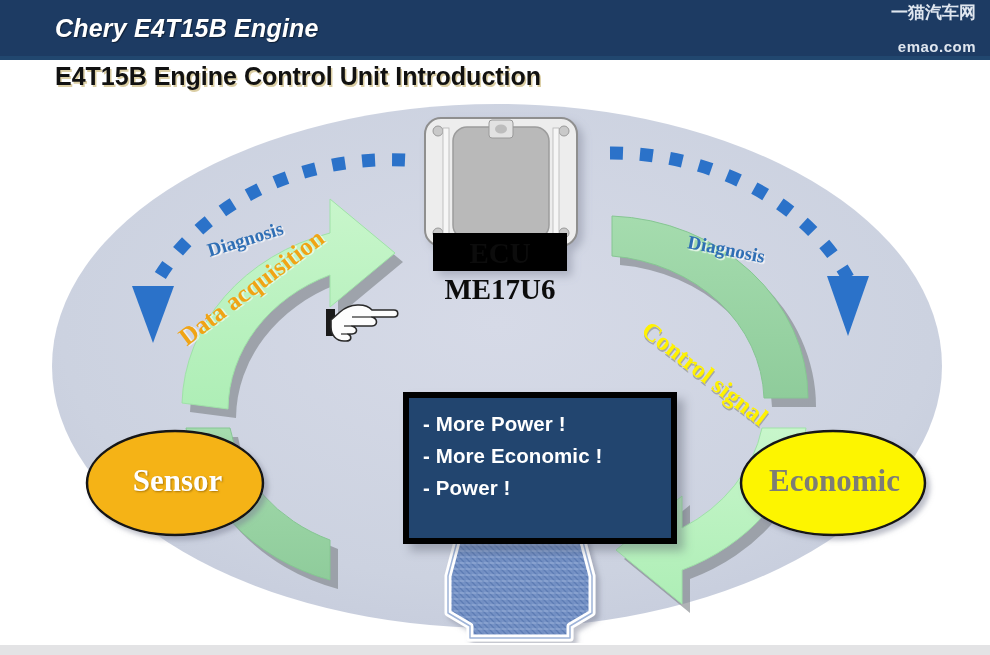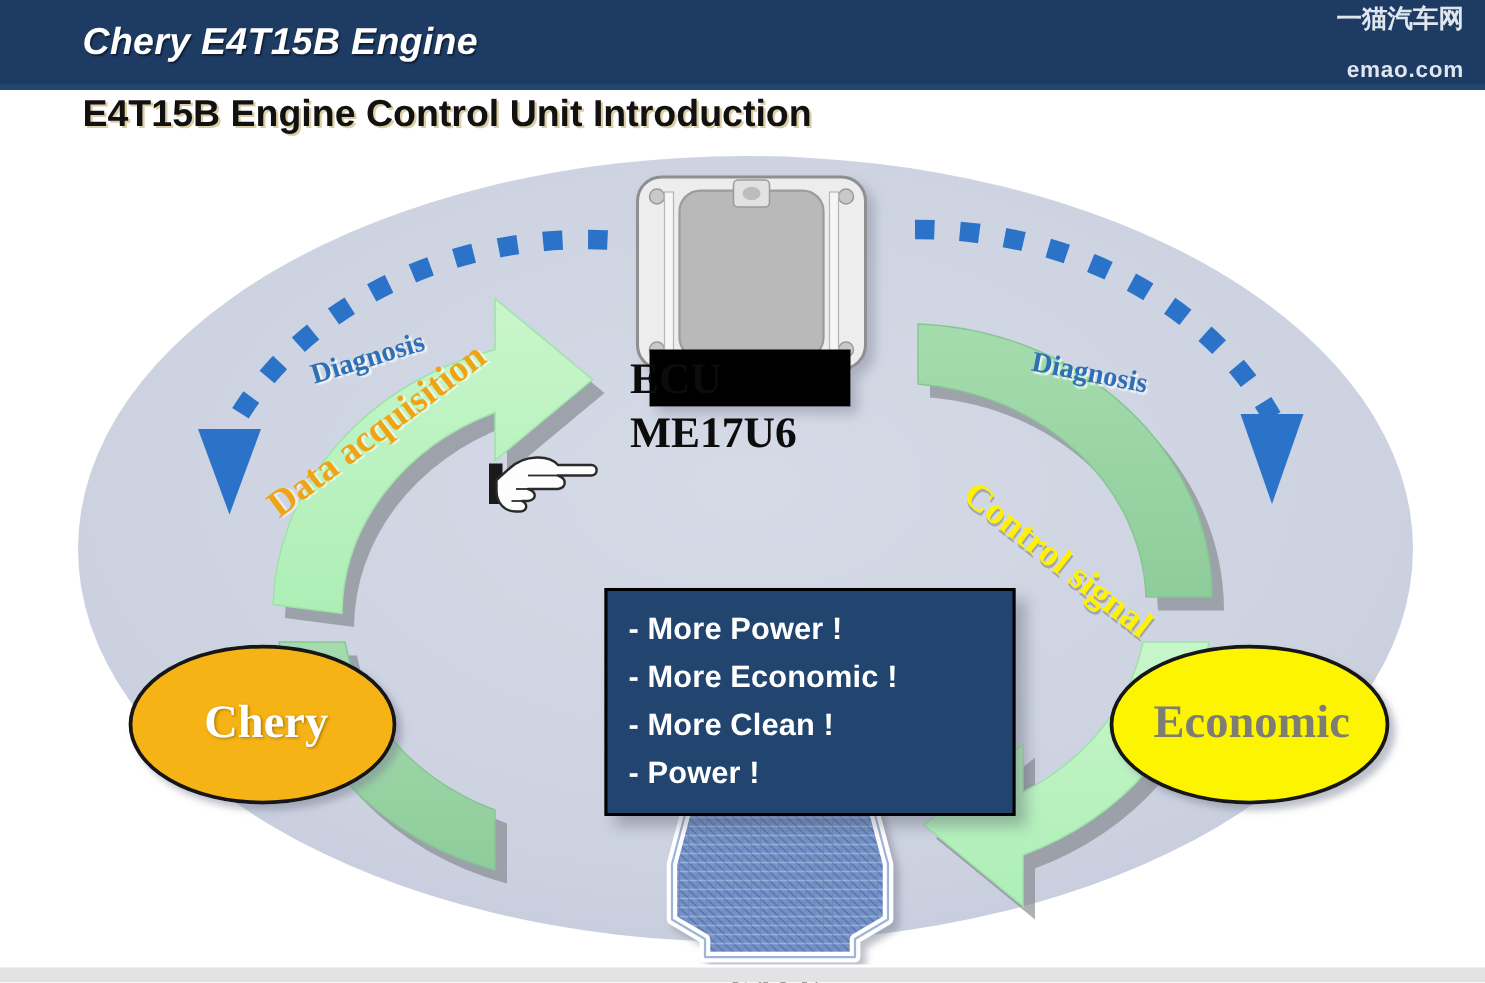--- a/index.html
+++ b/index.html
@@ -57,43 +57,43 @@
   
   #footer-band{
     position:absolute; left:0; top:645px; width:990px; height:10px;
     background:#e3e3e5;
   }
 
   
   .lbl{ position:absolute; white-space:nowrap; }
 
   #ecu-text{
-    left:420px; top:138px; width:140px;
-    text-align:left;
+    left:430px; top:138px; width:140px;
+    text-align:center;
     font-family:"Liberation Serif", serif;
     font-weight:bold; font-size:29px; color:#0c0c0c;
     line-height:1.23;
   }
 
   #sensor-text{
     left:95px; top:365px; width:165px; text-align:center;
     font-family:"Liberation Serif", serif;
     font-weight:bold; font-size:31px; color:#ffffff;
     text-shadow:1px 1px 2px rgba(120,80,0,.6);
   }
   #actuator-text{
     left:742px; top:365px; width:185px; text-align:center;
     font-family:"Liberation Serif", serif;
     font-weight:bold; font-size:31px; color:#7d7d76;
   }
 
   #benefits-box{
     position:absolute; left:403px; top:294px; width:274px; height:152px;
     background:#22456f;
-    border:2px solid #000000;
+    border:6px solid #000000;
     box-shadow:7px 7px 9px rgba(80,85,100,.38);
     padding:10px 0 0 14px;
   }
   #benefits-box .bline{
     color:#ffffff; font-size:20.5px; font-weight:bold;
     line-height:32px; letter-spacing:.1px;
   }
 
   #engine-text{
     left:440px; top:548px; width:160px; text-align:center;
@@ -321,35 +321,34 @@
       <path d="M 348 236 L 341 236" stroke="#2a2a2a" stroke-width="1.2"></path>
     </g>
 
   </svg>
 
   <div class="lbl" id="ecu-text">
     <div>ECU</div>
     <div>ME17U6</div>
   </div>
 
-  <div class="lbl" id="sensor-text">Chery</div>
+  <div class="lbl" id="sensor-text">Sensor</div>
   <div class="lbl" id="actuator-text">Economic</div>
 
   <div class="lbl" id="engine-text">
     <div>E4T15</div>
 
   </div>
 
   <div class="arc-label" id="label-data-acq">Data acquisition</div>
   <div class="arc-label" id="label-control-sig">Control signal</div>
   <div class="arc-label" id="label-diag-left">Diagnosis</div>
   <div class="arc-label" id="label-diag-right">Diagnosis</div>
 
   <div id="benefits-box">
     <div class="bline">- More Power !</div>
     <div class="bline">- More Economic !</div>
-    <div class="bline">- More Clean !</div>
     <div class="bline">- Power !</div>
   </div>
 
 </div>
 
 <div id="footer-band"></div>
 
 </body></html>

